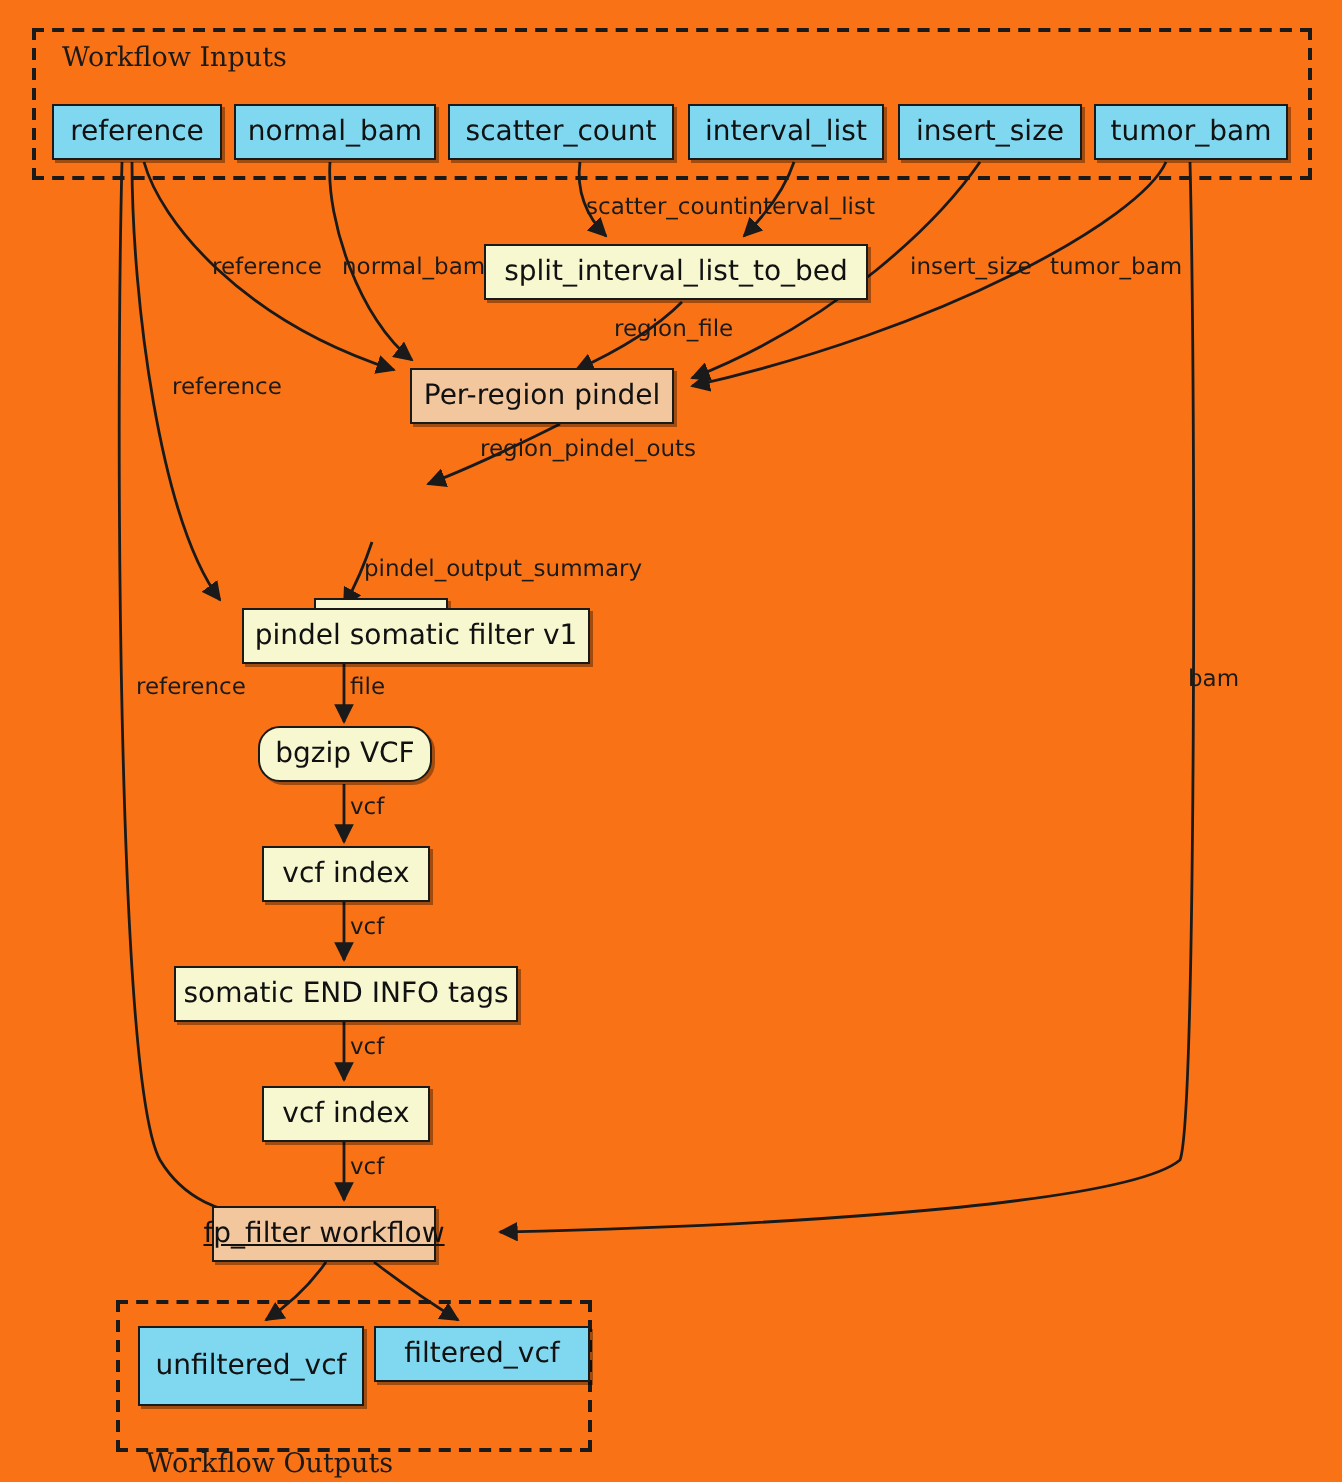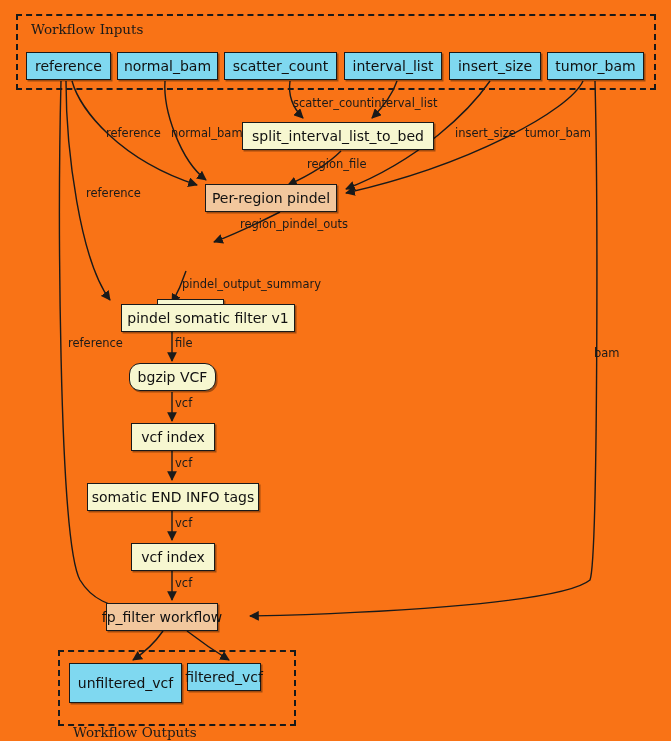--- a/index.html
+++ b/index.html
@@ -166,45 +166,45 @@
   </div>
 
   <div class="node step" style="left:87px; top:483px; width:172px; height:28px;">
     <span>somatic END INFO tags</span>
   </div>
 
   <div class="node step" style="left:131px; top:543px; width:84px; height:28px;">
     <span>vcf index</span>
   </div>
 
-  <div class="node subworkflow" style="left:106px; top:603px; width:112px; height:28px;">
+  <div class="node subworkflow" style="left:106px; top:603px; width:112px; height:28px;text-decoration:underline;">
     <span>fp_filter workflow</span>
   </div>
 
   <div class="cluster" style="left:58px; top:650px; width:238px; height:76px;"></div>
   <div class="cluster-label" style="left:73px; top:704px;margin-top:20px;">Workflow Outputs</div>
 
   <div class="node io" style="left:69px; top:663px; width:113px; height:40px;">
     <span>unfiltered_vcf</span>
   </div>
-  <div class="node io" style="left:187px; top:663px; width:74px; height:28px;">
+  <div class="node io" style="left:187px; top:663px; width:108px; height:28px;">
     <span>filtered_vcf</span>
   </div>
 
   <div class="edge-label" style="left:293px; top:98px;">scatter_count</div>
   <div class="edge-label" style="left:371px; top:98px;">interval_list</div>
   <div class="edge-label" style="left:106px; top:128px;">reference</div>
   <div class="edge-label" style="left:171px; top:128px;">normal_bam</div>
   <div class="edge-label" style="left:455px; top:128px;">insert_size</div>
   <div class="edge-label" style="left:525px; top:128px;">tumor_bam</div>
   <div class="edge-label" style="left:307px; top:159px;">region_file</div>
   <div class="edge-label" style="left:86px; top:188px;">reference</div>
   <div class="edge-label" style="left:240px; top:219px;">region_pindel_outs</div>
   <div class="edge-label" style="left:182px; top:279px;">pindel_output_summary</div>
   <div class="edge-label" style="left:68px; top:338px;">reference</div>
   <div class="edge-label" style="left:175px; top:338px;">file</div>
   <div class="edge-label" style="left:175px; top:398px;">vcf</div>
   <div class="edge-label" style="left:175px; top:458px;">vcf</div>
   <div class="edge-label" style="left:175px; top:518px;">vcf</div>
   <div class="edge-label" style="left:175px; top:578px;">vcf</div>
-  <div class="edge-label" style="left:594px; top:348px;">bam</div>
+  <div class="edge-label" style="left:594px; top:334px;">bam</div>
 
 </div>
 
 </body></html>

